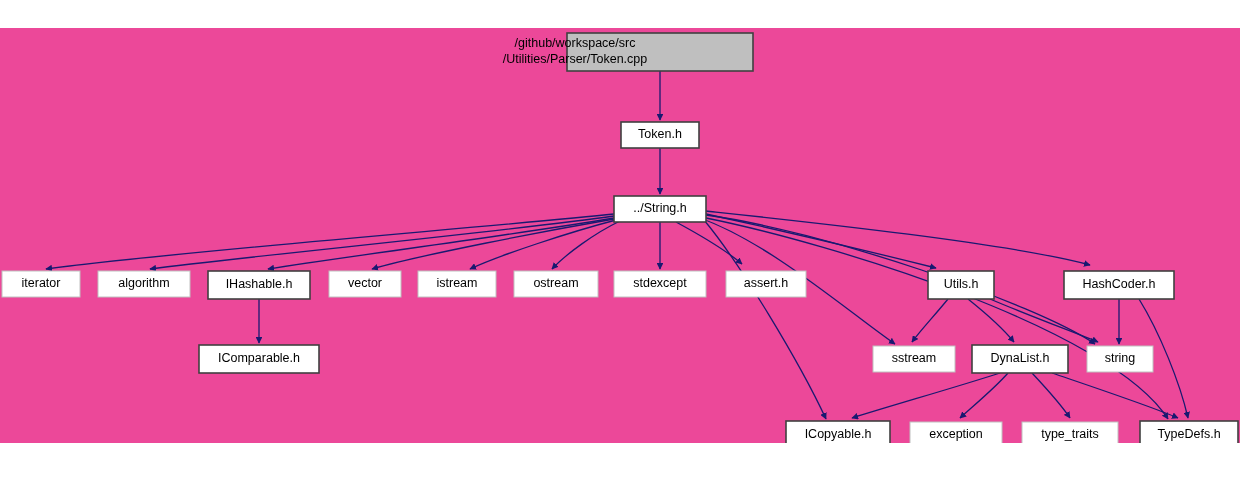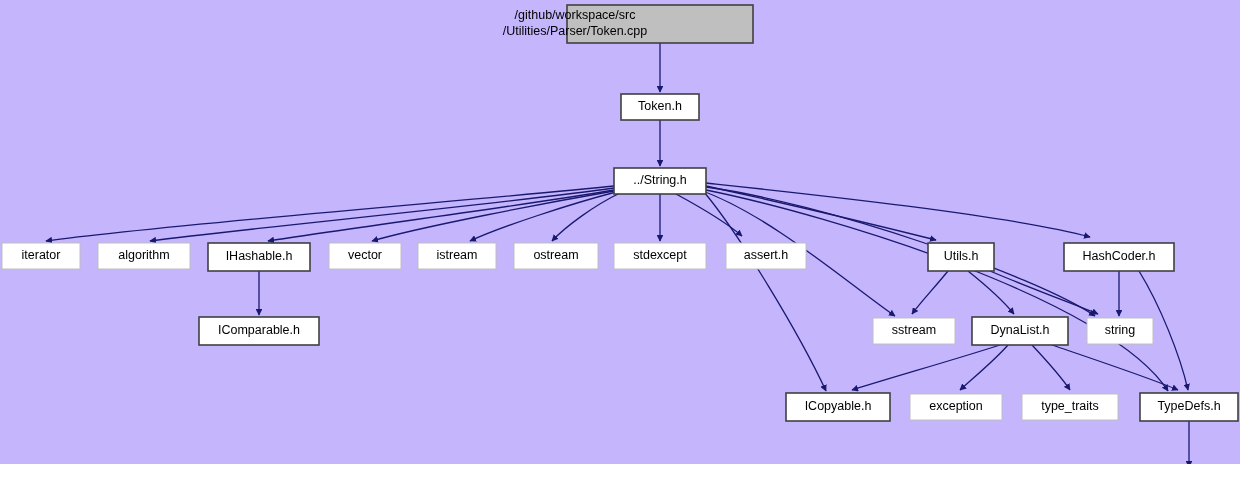--- a/index.html
+++ b/index.html
@@ -3,24 +3,25 @@
 <meta charset="utf-8">
 <style>
   html, body {
     margin: 0;
     padding: 0;
     background: #ffffff;
   }
   #graph-root {
     position: relative;
     width: 1240px;
-    height: 464px;
-    background: #c4b5fd;
+    height: 415px;
+    background: #ec4899;
     font-family: "Liberation Sans", sans-serif;
     overflow: hidden;
+    margin-top: 28px;
   }
   svg#graph-canvas {
     position: absolute;
     left: 0;
     top: 0;
     width: 1240px;
     height: 500px;
     display: block;
   }
   .node-box {

